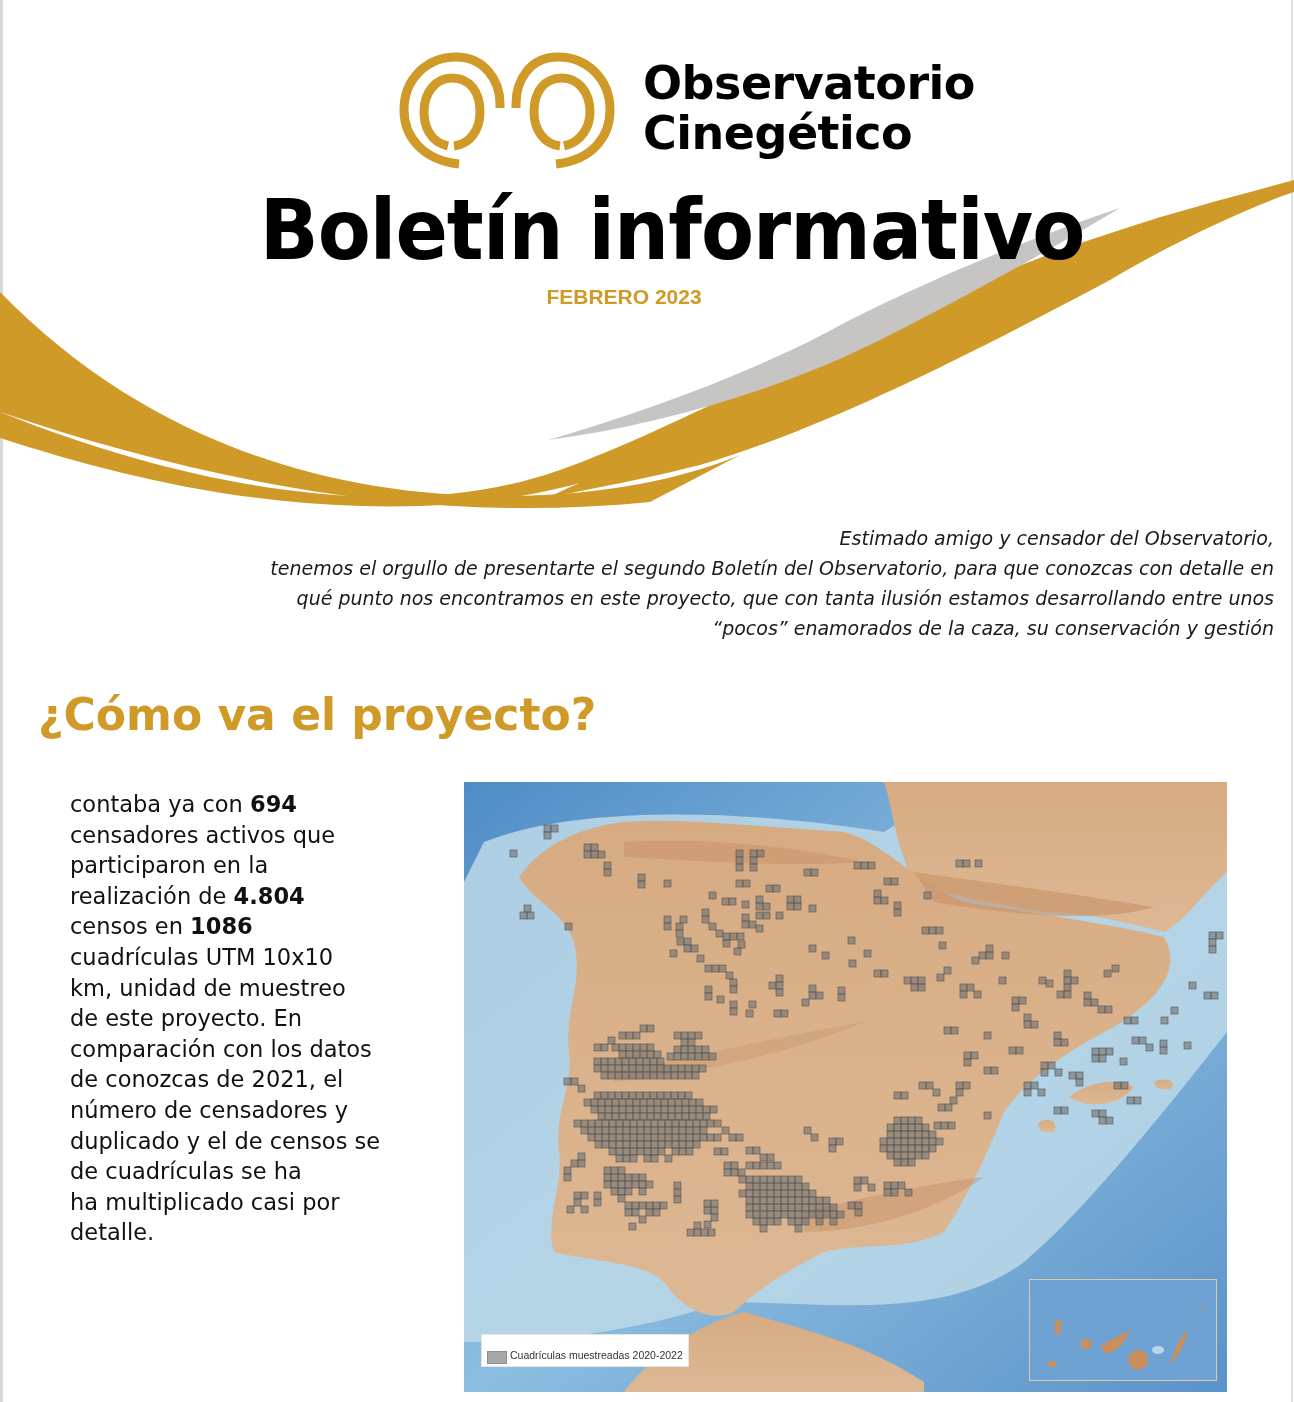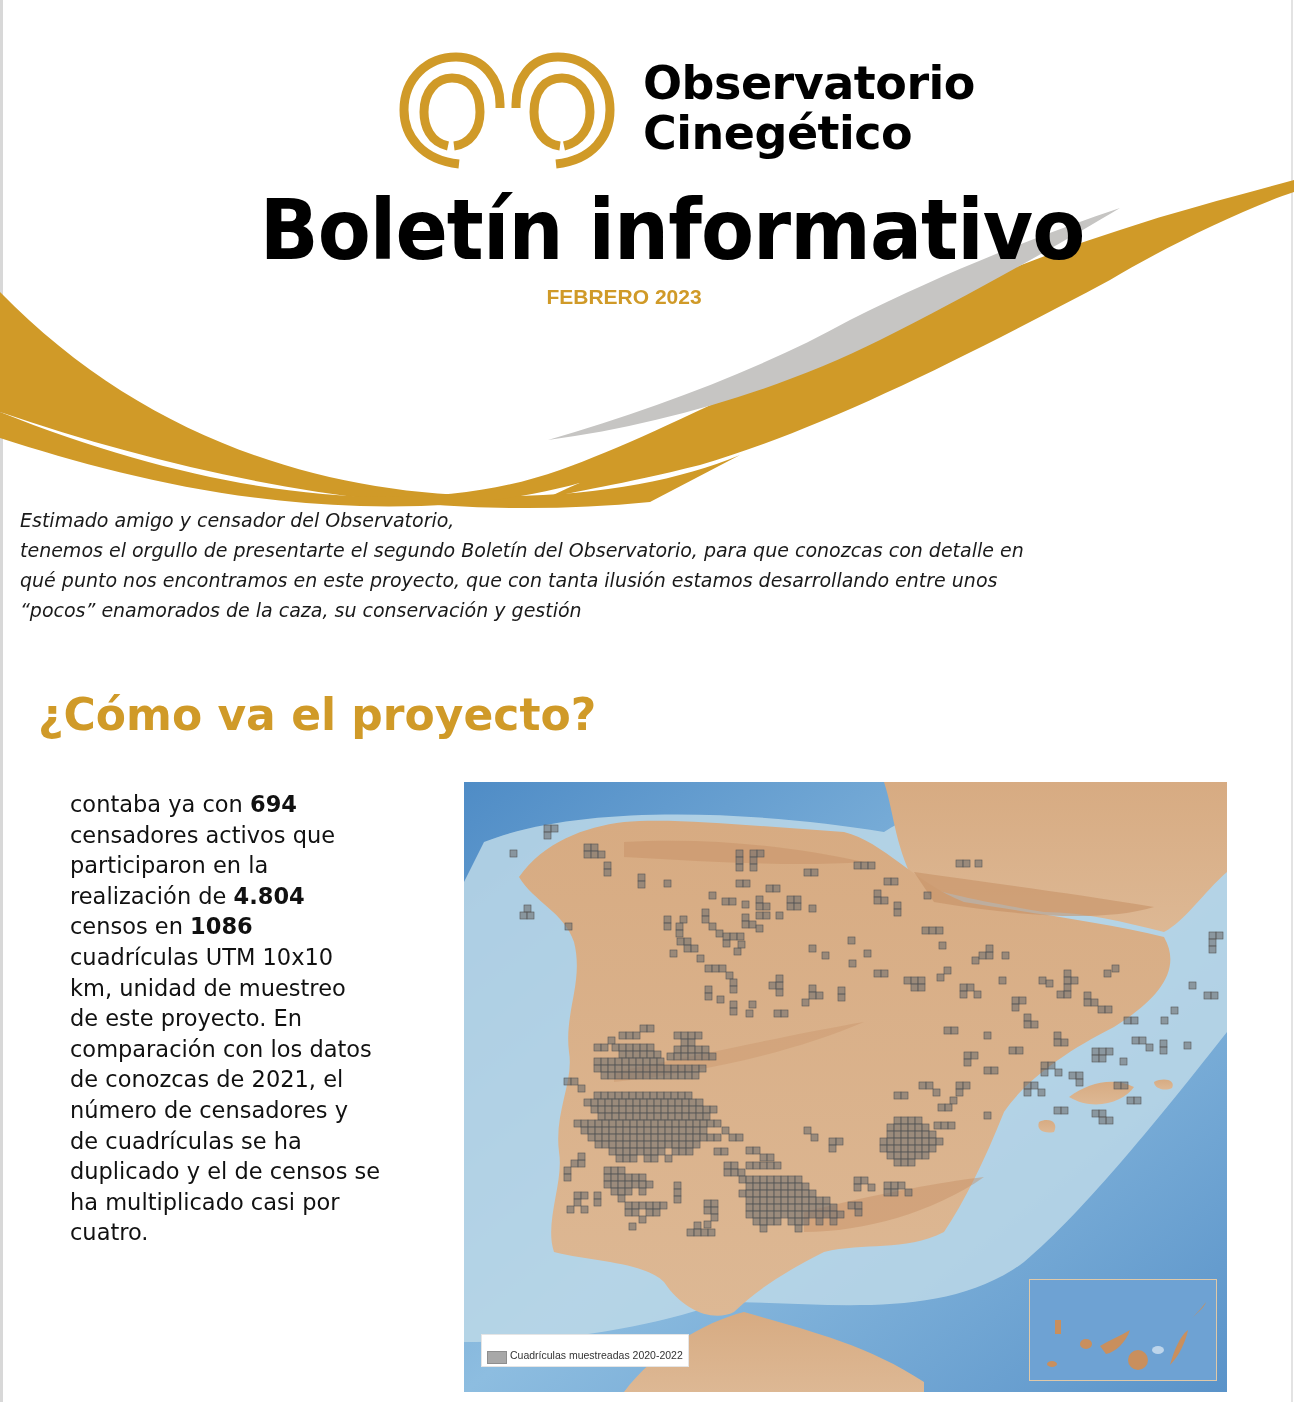--- a/index.html
+++ b/index.html
@@ -28,21 +28,21 @@
     position: absolute; left: 524px; top: 284px; width: 200px; text-align: center;
     font-family: "Liberation Sans", sans-serif; font-weight: bold;
     font-size: 21px; line-height: 26px; color: #d09a28;
   }
 
   
   .wave { position: absolute; left: 0; top: 180px; width: 1294px; height: 330px; }
 
   
   .intro {
-    position: absolute; left: 20px; top: 505px; width: 1254px; text-align: left;
+    position: absolute; left: 20px; top: 523px; width: 1254px; text-align: right;
     font-family: "DejaVu Sans", sans-serif; font-style: italic;
     font-size: 19px; line-height: 30px; color: #1a1a1a;
   }
   .intro span { display: block; }
 
   
   .section-heading {
     position: absolute; left: 38px; top: 680px;
     font-family: "DejaVu Sans", sans-serif; font-weight: bold;
     font-size: 44px; line-height: 70px; color: #d09a28; letter-spacing: 0px; text-align: right;
@@ -160,24 +160,24 @@
   <span class="line"><span>censadores activos que</span></span>
   <span class="line"><span>participaron en la</span></span>
   <span class="line"><span>realización de </span><b>4.804</b></span>
   <span class="line"><span>censos en </span><b>1086</b></span>
   <span class="line"><span>cuadrículas UTM 10x10</span></span>
   <span class="line"><span>km, unidad de muestreo</span></span>
   <span class="line"><span>de este proyecto. En</span></span>
   <span class="line"><span>comparación con los datos</span></span>
   <span class="line"><span>de conozcas de 2021, el</span></span>
   <span class="line"><span>número de censadores y</span></span>
+  <span class="line"><span>duplicado y el de censos se</span></span>
   <span class="line"><span>de cuadrículas se ha</span></span>
-  <span class="line"><span>duplicado y el de censos se</span></span>
   <span class="line"><span>ha multiplicado casi por</span></span>
-  <span class="line"><span>cuatro.</span></span>
+  <span class="line"><span>detalle.</span></span>
 </div>
 
 <div class="map">
   <svg width="763" height="610" viewBox="0 0 763 610">
     <defs>
       <linearGradient id="sea" x1="0" y1="0" x2="1" y2="1">
         <stop offset="0" stop-color="#4f8cc6"></stop>
         <stop offset="0.5" stop-color="#8dbde0"></stop>
         <stop offset="1" stop-color="#5a93c9"></stop>
       </linearGradient>

